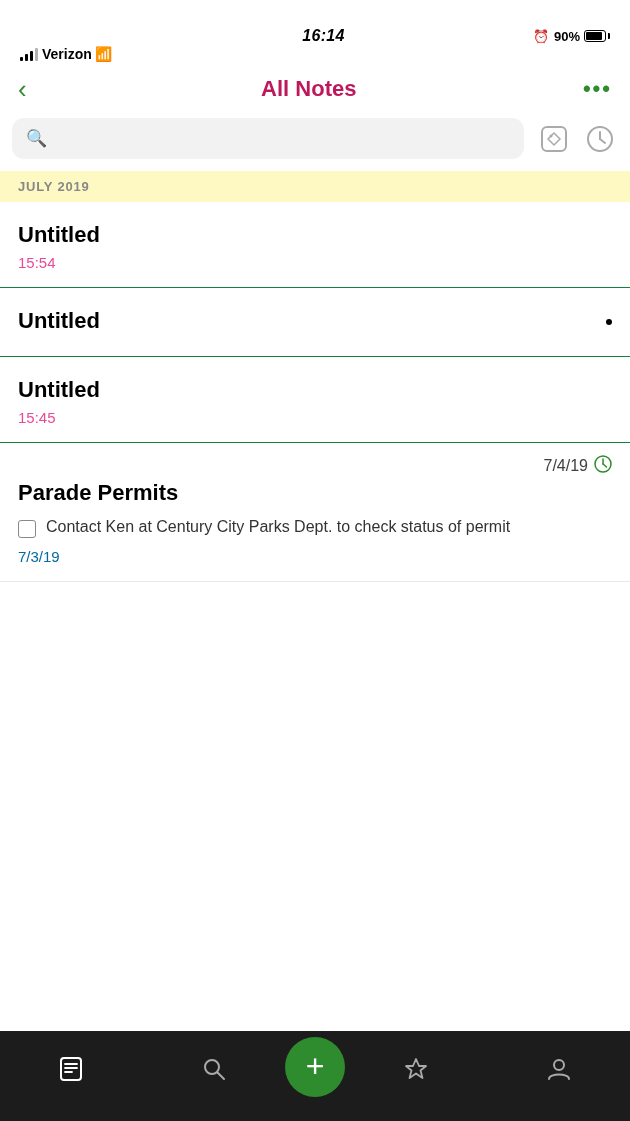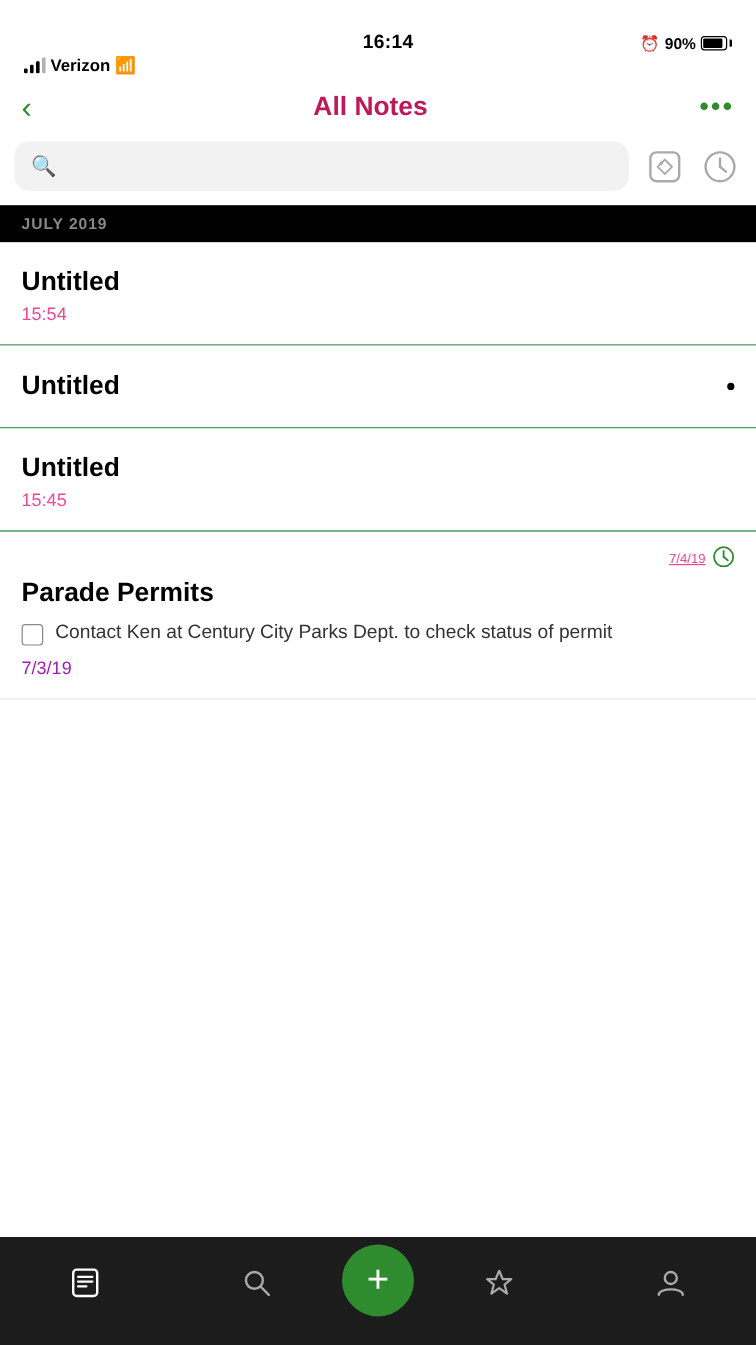--- a/index.html
+++ b/index.html
@@ -18,21 +18,21 @@
     .status-bar {
       display: flex;
       justify-content: space-between;
       align-items: center;
       padding: 10px 20px 6px 20px;
       background: #fff;
       font-size: 14px;
       font-weight: 600;
     }
     .status-left { display: flex; align-items: center; gap: 4px; margin-top: 36px; }
-    .status-center { font-size: 16px; font-weight: 600; letter-spacing: 0.3px; }
+    .status-center { font-size: 16px; font-weight: 600; letter-spacing: 0.3px; font-style: italic; }
     .status-right { display: flex; align-items: center; gap: 4px; font-size: 13px; }
 
     
     .signal-bars { display: flex; align-items: flex-end; gap: 2px; height: 14px; }
     .signal-bars span { background: #000; border-radius: 1px; width: 3px; }
     .signal-bars span:nth-child(1) { height: 4px; }
     .signal-bars span:nth-child(2) { height: 7px; }
     .signal-bars span:nth-child(3) { height: 10px; }
     .signal-bars span:nth-child(4) { height: 13px; opacity: 0.3; }
 
@@ -111,21 +111,21 @@
       display: flex; gap: 10px; align-items: center;
     }
     .search-action-icon {
       width: 36px; height: 36px;
       display: flex; align-items: center; justify-content: center;
       cursor: pointer;
     }
 
     
     .section-header {
-      background: #000000;
+      background: #fef9c3;
       padding: 8px 18px;
       font-size: 13px;
       font-weight: 600;
       color: #888;
       letter-spacing: 0.8px;
     }
 
     
     .note-item {
       padding: 20px 18px 16px 18px;
@@ -164,56 +164,55 @@
       cursor: pointer;
     }
     .parade-header-row {
       display: flex;
       justify-content: flex-end;
       align-items: center;
       gap: 6px;
       margin-bottom: 4px;
     }
     .parade-date {
-      color: #ec4899;
-      font-size: 11px;
+      color: #404040;
+      font-size: 16px;
       font-weight: 500;
-      text-decoration: underline;
     }
     .reminder-bell {
       color: #2e8b2e;
       font-size: 15px;
     }
     .parade-title {
       font-size: 22px;
       font-weight: 700;
       color: #000;
       margin-bottom: 10px;
     }
     .parade-todo {
       display: flex;
-      align-items: center;
+      align-items: flex-end;
       gap: 10px;
       margin-bottom: 10px;
     }
     .todo-checkbox {
       width: 18px; height: 18px;
       border: 1.5px solid #888;
       border-radius: 3px;
       flex-shrink: 0;
       margin-top: 2px;
     }
     .todo-text {
       font-size: 16px;
       color: #333;
       line-height: 1.4;
     }
     .parade-note-time {
       font-size: 15px;
-      color: #a21caf;
+      color: #0369a1;
       margin-top: 8px;
     }
 
     
     .tab-bar {
       position: fixed;
       bottom: 0;
       left: 0;
       width: 630px;
       height: 90px;

